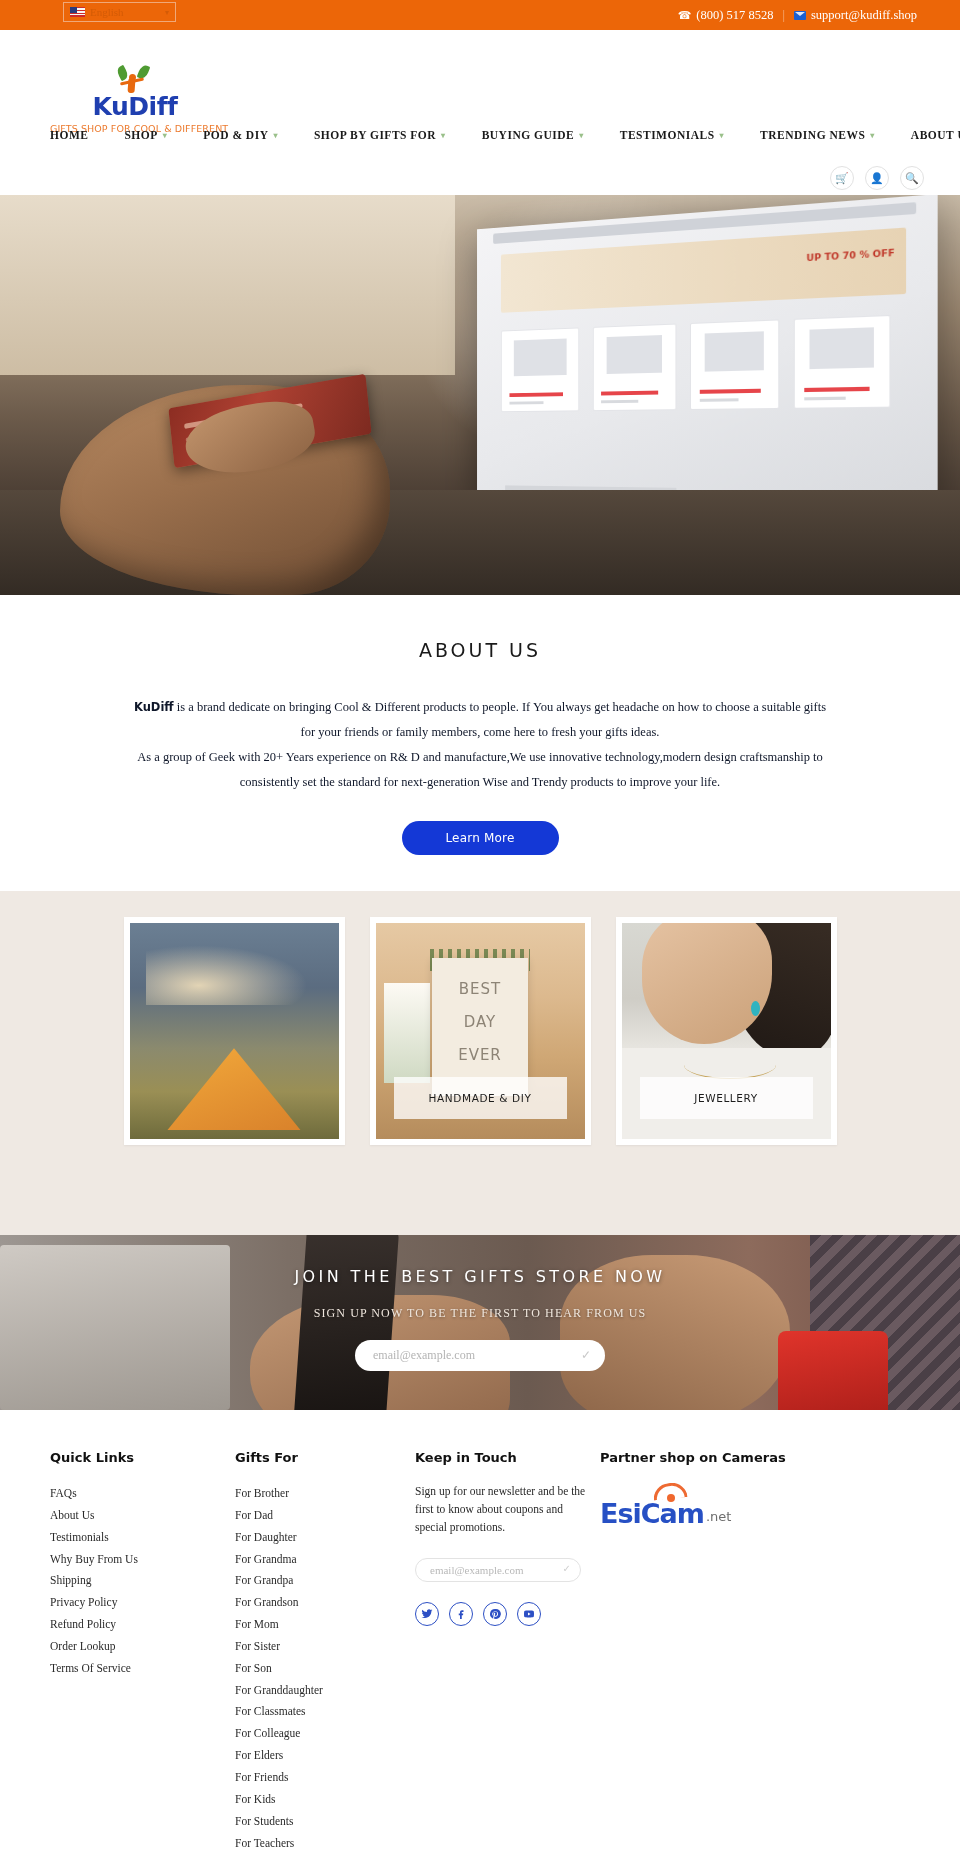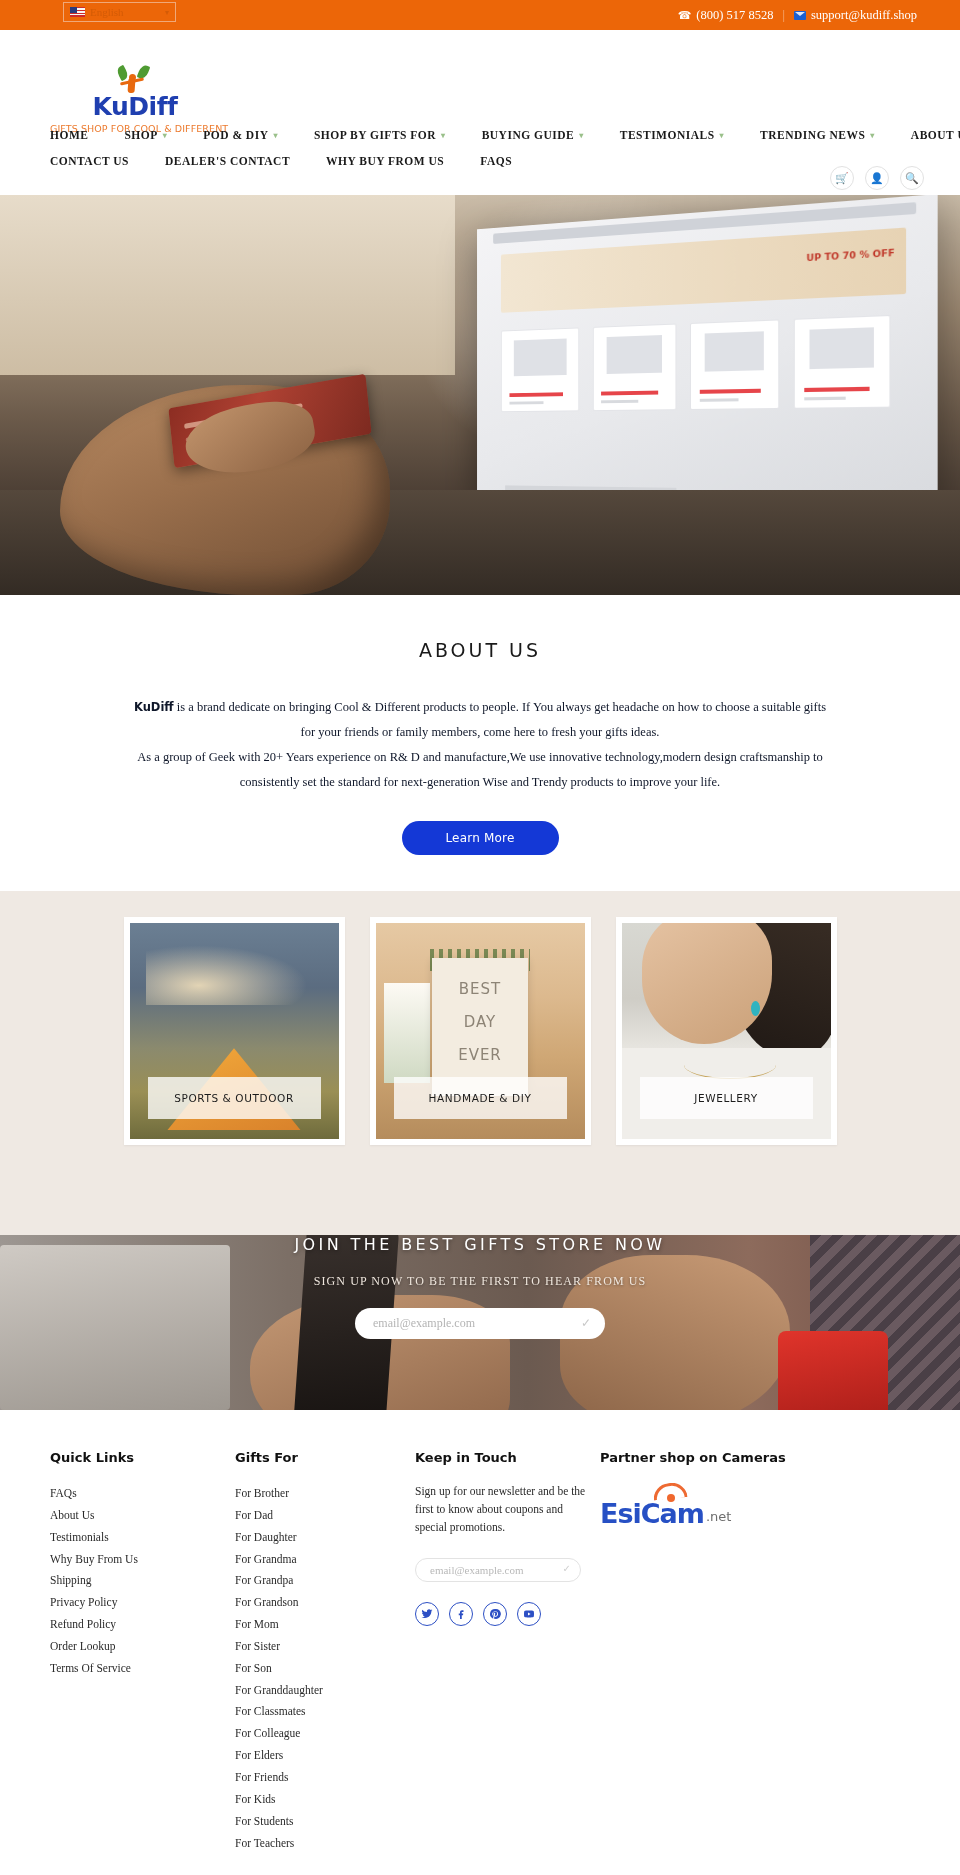--- a/index.html
+++ b/index.html
@@ -366,21 +366,21 @@
     position: absolute; right: 0; top: 0; width: 150px; height: 175px;
     background: repeating-linear-gradient(135deg,#4a3f46 0 8px,#6a5a60 8px 16px);
   }
   .join-laptop {
     position: absolute; left: 0; top: 10px; width: 230px; height: 165px;
     background: linear-gradient(170deg,#cfcac4,#9d9790);
     border-radius: 4px;
   }
   .join-inner {
     position: absolute; inset: 0; display: flex; flex-direction: column;
-    align-items: center; 
+    align-items: center; padding-top: 32px;
   }
   .join-title {
     font-family: "DejaVu Sans", sans-serif; font-size: 16px;
     letter-spacing: 3.4px; color: #ffffff;
     text-shadow: 0 1px 4px rgba(0,0,0,0.45);
   }
   .join-sub {
     margin-top: 20px;
     font-family: "Liberation Serif", serif; font-size: 12px;
     letter-spacing: 1.1px; color: #efe6dd;
@@ -527,34 +527,20 @@
         <span class="nav-caret">▾</span>
       </div>
       <div class="nav-item">
         <span>TRENDING NEWS</span>
         <span class="nav-caret">▾</span>
       </div>
       <div class="nav-item">
         <span>ABOUT US</span>
       </div>
     </div>
-    <div class="nav-row">
-      <div class="nav-item">
-        <span>CONTACT US</span>
-      </div>
-      <div class="nav-item">
-        <span>DEALER'S CONTACT</span>
-      </div>
-      <div class="nav-item">
-        <span>WHY BUY FROM US</span>
-      </div>
-      <div class="nav-item">
-        <span>FAQS</span>
-      </div>
-    </div>
   </div>
 
   <div class="header-icons">
     <div class="hicon">🛒</div>
     <div class="hicon">👤</div>
     <div class="hicon">🔍</div>
   </div>
 </div>
 
 <div class="hero">
@@ -602,21 +588,20 @@
     <p>As a group of Geek with 20+ Years experience on R&amp; D and manufacture,We use innovative technology,modern design craftsmanship to consistently set the standard for next-generation Wise and Trendy products to improve your life.</p>
   </div>
   <button class="learn-btn">Learn More</button>
 </div>
 
 <div class="cats">
   <div class="cat-card">
     <div class="cat-img">
       <div class="img-tent"></div>
     </div>
-    <div class="cat-label">SPORTS &amp; OUTDOOR</div>
   </div>
   <div class="cat-card">
     <div class="cat-img">
       <div class="img-banner">
         <div class="window"></div>
         <div class="vine"></div>
         <div class="sheet">
             <span>BEST</span>
             <span>DAY</span>
             <span>EVER</span>

